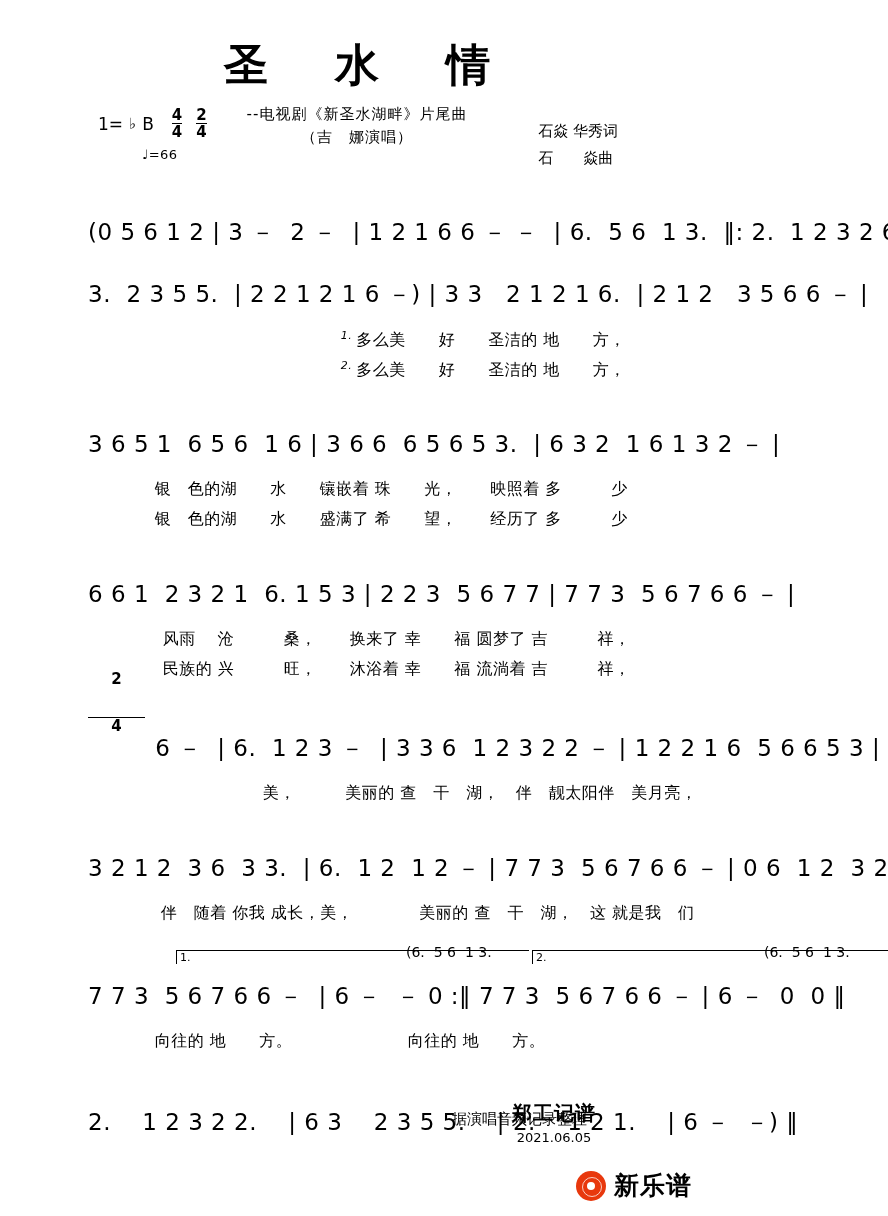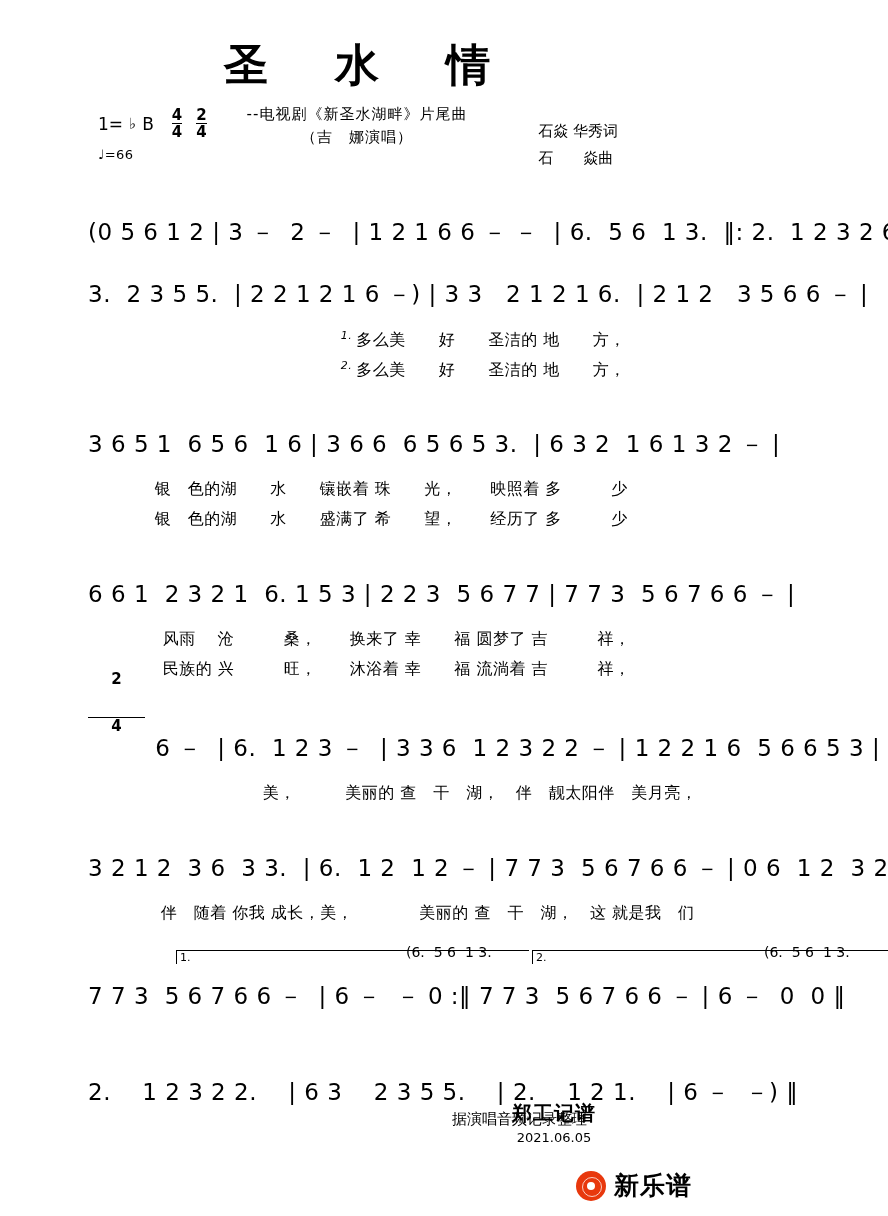--- a/index.html
+++ b/index.html
@@ -62,20 +62,21 @@
     font-size: 15px;
     font-weight: bold;
     vertical-align: middle;
   }
   .frac span { display: block; }
   .frac .den { border-top: 1.4px solid #000; padding-top: 1px; }
   .tempo {
     margin-top: 7px;
     font-size: 13px;
     letter-spacing: 0.5px;
+    margin-left: 44px;
   }
 
   .meta-right {
     position: absolute;
     right: 96px;
     top: 118px;
     font-family: "DejaVu Sans", sans-serif;
     font-size: 15px;
     line-height: 1.8;
     text-align: left;
@@ -319,20 +320,23 @@
         <div class="ending-label" style="left:92px;">1.</div>
         <div class="paren-note" style="left:318px; top:-6px;">(6.  5 6  1 3.</div>
 
         <div class="ending-bar" style="left:444px; width:356px;"></div>
         <div class="ending-label" style="left:448px;">2.</div>
         <div class="paren-note" style="left:676px; top:-6px;">(6.  5 6  1 3.</div>
       </div>
       <div class="notes-row" style="margin-top:36px;">
         <span class="notes">7 7 3  5 6 7 6 6 －  | 6 －  － 0 :‖ 7 7 3  5 6 7 6 6 － | 6 －  0  0 ‖</span>
       </div>
+      <div class="lyric-row lyric-indent-2">
+        <span>向往的 地　　方。　　　　　　　向往的 地　　方。</span>
+      </div>
     </div>
 
     <div class="system" style="margin-top:34px;">
       <div class="notes-row">
         <span class="notes">2.　 1 2 3 2 2.　 | 6 3　 2 3 5 5.　 | 2.　 1 2 1.　 | 6 －  －) ‖</span>
       </div>
     </div>
 
   </div>
 

